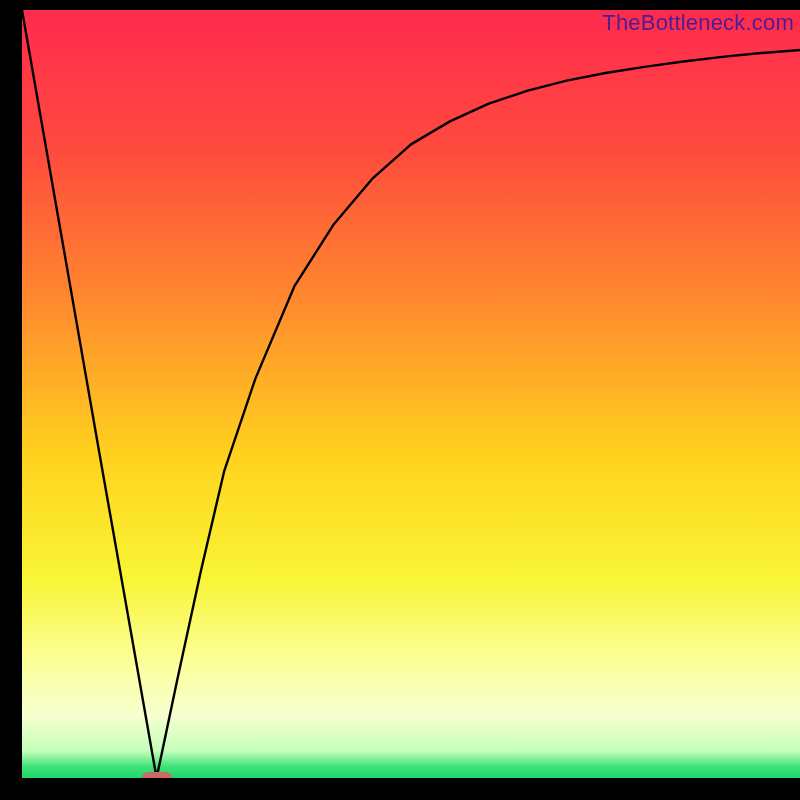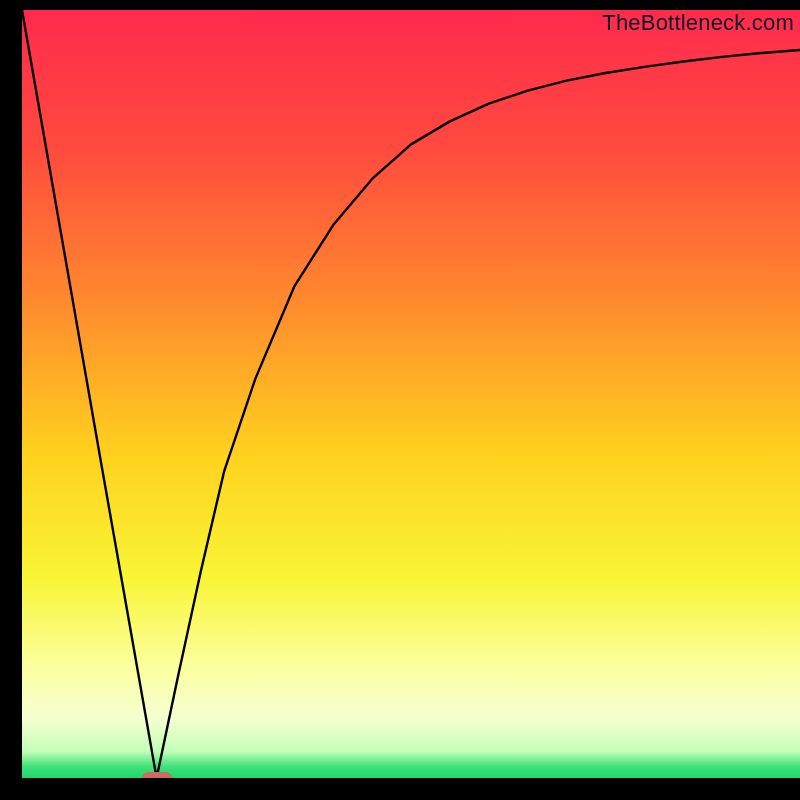--- a/index.html
+++ b/index.html
@@ -44,21 +44,21 @@
   }
   .marker {
     position: absolute;
     border-radius: 999px;
     transform: translate(-50%, -50%);
   }
   .watermark {
     position: absolute;
     top: 10px;
     right: 6px;
-    color: #0f172a;
+    color: #4c1d95;
     font-size: 22px;
     font-weight: 400;
     letter-spacing: 0.2px;
     user-select: none;
   }
 </style>
 </head>
 <body>
 
 <div class="chart-frame">

